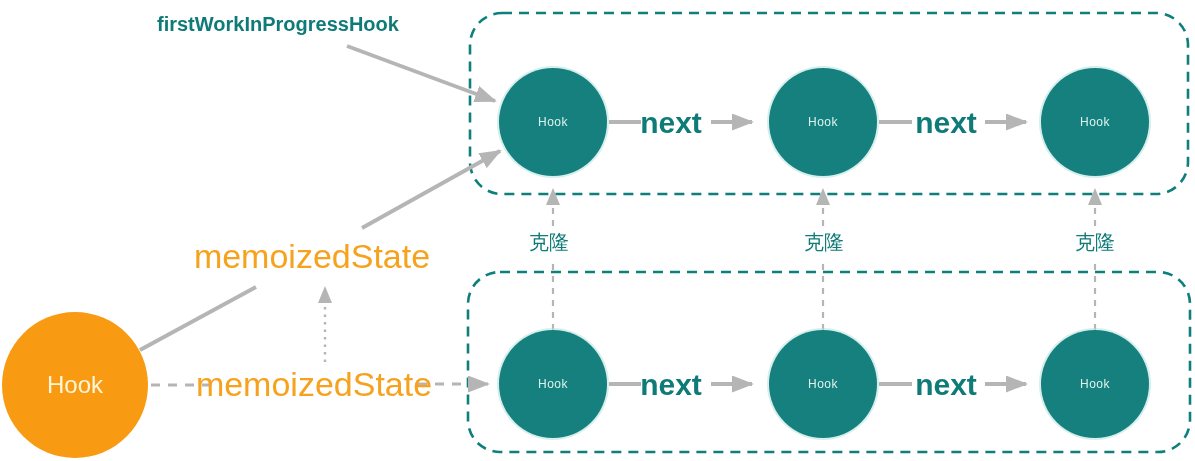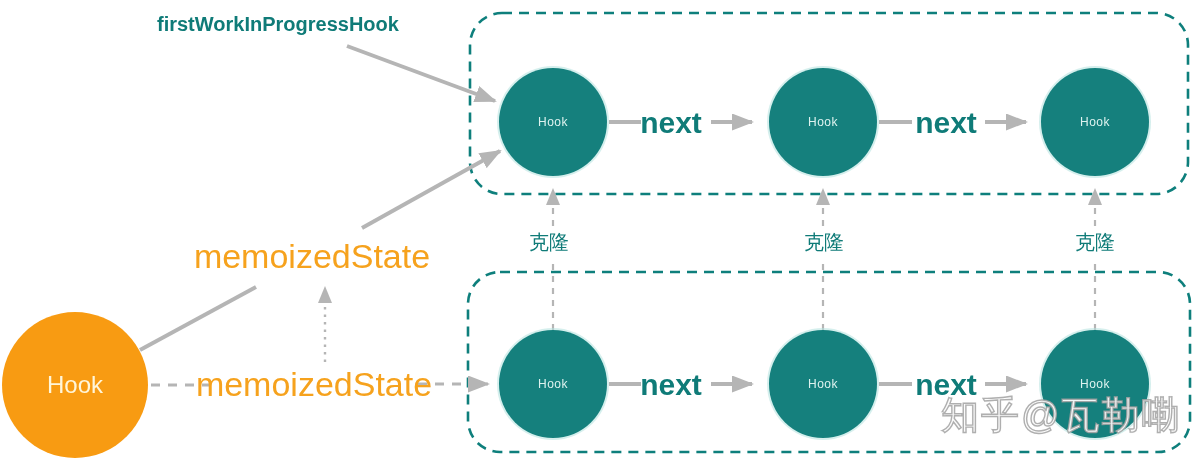--- a/index.html
+++ b/index.html
@@ -114,15 +114,14 @@
   </div>
   <div class="abs next-label center" style="left:946px;top:385px;">next</div>
   <div class="abs hook-circle" style="left:1041px;top:330px;">
     <span>Hook</span>
   </div>
 
   <div class="abs fiber-circle" style="left:2px;top:312px;">
     <span>Hook</span>
   </div>
 
-  <div class="abs watermark" style="left:941px;top:390px;">知乎@瓦勒嘞</div>
 
 </div>
 
 </body></html>

